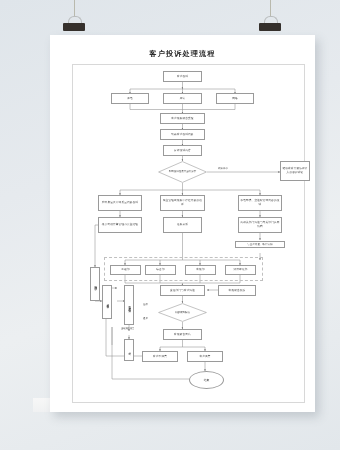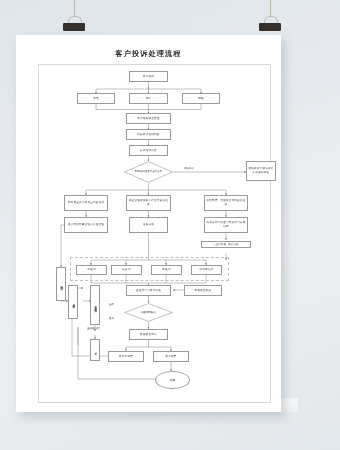--- a/index.html
+++ b/index.html
@@ -16,21 +16,21 @@
   }
   
   .string{position:absolute;width:1px;background:#b9b9ad;}
   
   .clip{position:absolute;width:22px;height:11px;}
   .clip .body{position:absolute;left:0;top:3px;width:22px;height:8px;background:#35302c;border-radius:1px;}
   .clip .arm{position:absolute;top:-4px;left:5px;width:12px;height:9px;border:1.2px solid #b9bcbd;border-bottom:none;border-radius:6px 6px 0 0;background:transparent;}
   .clip .leg{position:absolute;top:3px;width:1.2px;height:8px;background:#8d9193;}
   
   #paper{
-    position:absolute;left:16px;top:35px;width:265px;height:377px;
+    position:absolute;left:50px;top:35px;width:265px;height:377px;
     background:#ffffff;
     box-shadow:4px 5px 9px rgba(120,130,140,.30);
   }
   #paper-shade{
     position:absolute;left:33px;top:398px;width:265px;height:14px;
     background:linear-gradient(#f7f7f7,#f0f1f2);
   }
   
   #title{
     position:absolute;left:0;top:14px;width:265px;text-align:center;

